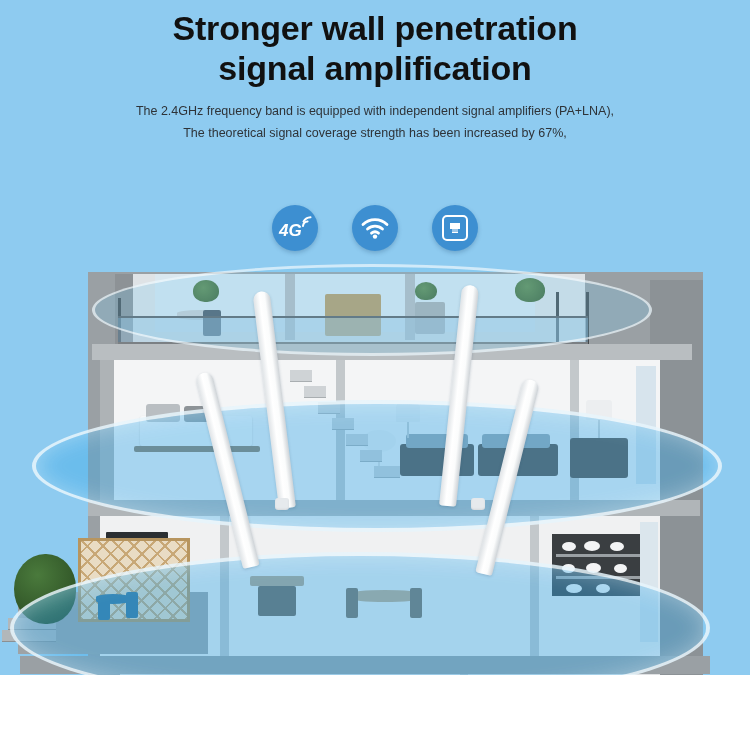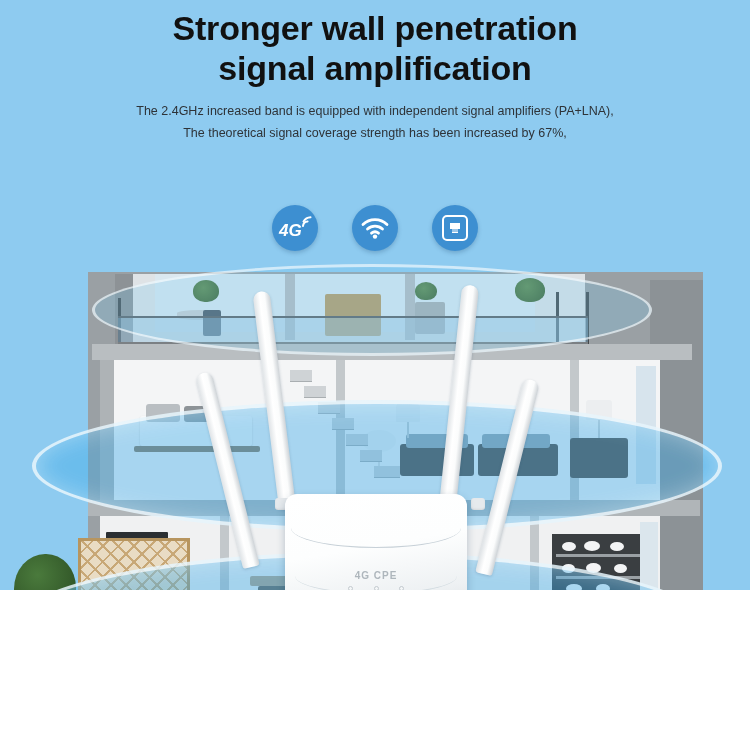--- a/index.html
+++ b/index.html
@@ -4,21 +4,21 @@
 <title>4G CPE Router Marketing Banner</title>
 <style>
   * { box-sizing: border-box; margin: 0; padding: 0; }
   html, body {
     width: 750px; height: 750px;
     font-family: "Liberation Sans", sans-serif;
     overflow: hidden;
   }
   #banner {
     position: relative;
-    width: 750px; height: 590px;
+    width: 750px; height: 675px;
     background: #8ecbf0;
     overflow: hidden;
   }
 
   
   .headline {
     position: absolute; left: 0; top: 8px; width: 750px;
     text-align: center;
     font-size: 34px; font-weight: bold; line-height: 40px;
     color: #111; letter-spacing: -0.2px;
@@ -205,21 +205,21 @@
 <body>
 
 <div id="banner">
 
   <div class="headline">
     <span>Stronger wall penetration</span>
     <span class="l2">signal amplification</span>
   </div>
 
   <div class="body-copy">
-    <span>The 2.4GHz increased band is equipped with independent signal amplifiers (PA+LNA),</span>
+    <span>The 2.4GHz frequency band is equipped with independent signal amplifiers (PA+LNA),</span>
     <span>The theoretical signal coverage strength has been increased by 67%,</span>
   </div>
 
   <div class="badges">
 
     <div class="badge">
       <svg width="34" height="26" viewBox="0 0 34 26">
         <text x="1" y="21" font-family="Liberation Sans, sans-serif" font-size="17" font-weight="bold" font-style="italic" fill="#ffffff">4G</text>
         <path d="M25 11 A5 5 0 0 1 29.6 6.4" stroke="#ffffff" stroke-width="2" fill="none" stroke-linecap="round"></path>
         <path d="M25.5 6.5 A9 9 0 0 1 32.5 2.3" stroke="#ffffff" stroke-width="2" fill="none" stroke-linecap="round"></path>
@@ -373,35 +373,16 @@
 
     <div id="router-group">
       <div class="antenna" id="ant1"></div>
       <div class="antenna" id="ant2"></div>
       <div class="antenna" id="ant3"></div>
       <div class="antenna" id="ant4"></div>
 
       <div class="ant-base" style="left:40px;  top:236px;"></div>
       <div class="ant-base" style="left:236px; top:236px;"></div>
 
-      <div class="router-body">
-        <div class="router-curve"></div>
-        <div class="router-curve2"></div>
-        <div class="brand">4G CPE</div>
-        <div class="leds">
-          <div class="led-item">
-            <span class="led-dot"></span>
-            <span class="led-ic">4G</span>
-          </div>
-          <div class="led-item">
-            <span class="led-dot"></span>
-            <span class="led-ic">▽</span>
-          </div>
-          <div class="led-item">
-            <span class="led-dot"></span>
-            <span class="led-ic">□</span>
-          </div>
-        </div>
-      </div>
     </div>
 
   </div>
 </div>
 
 </body></html>

